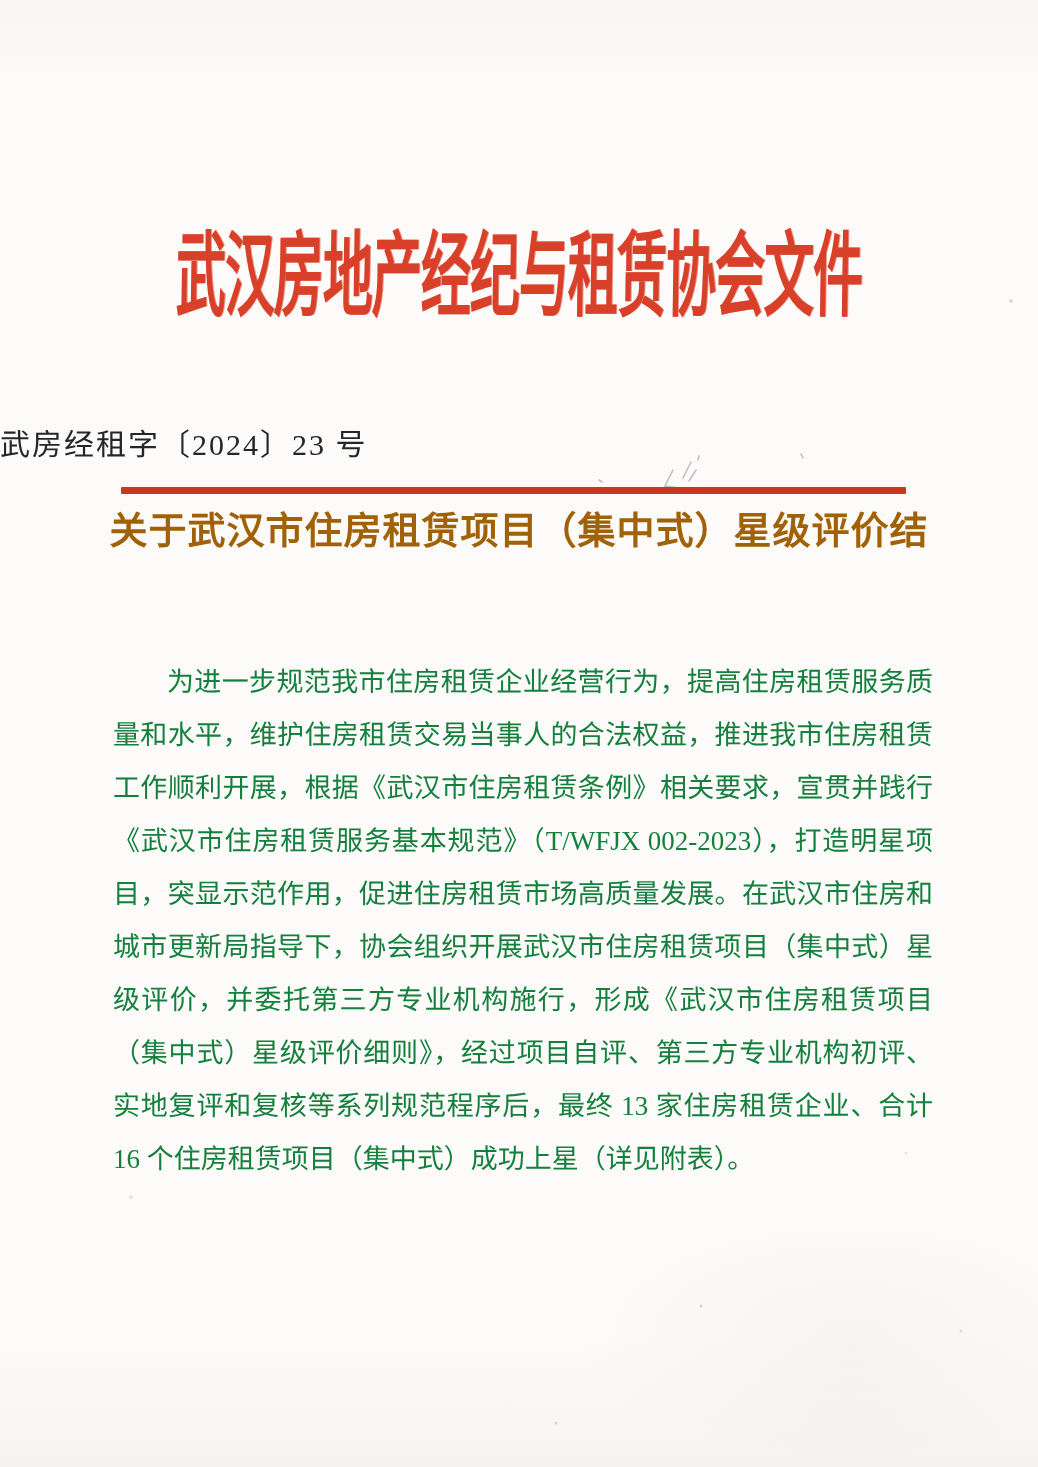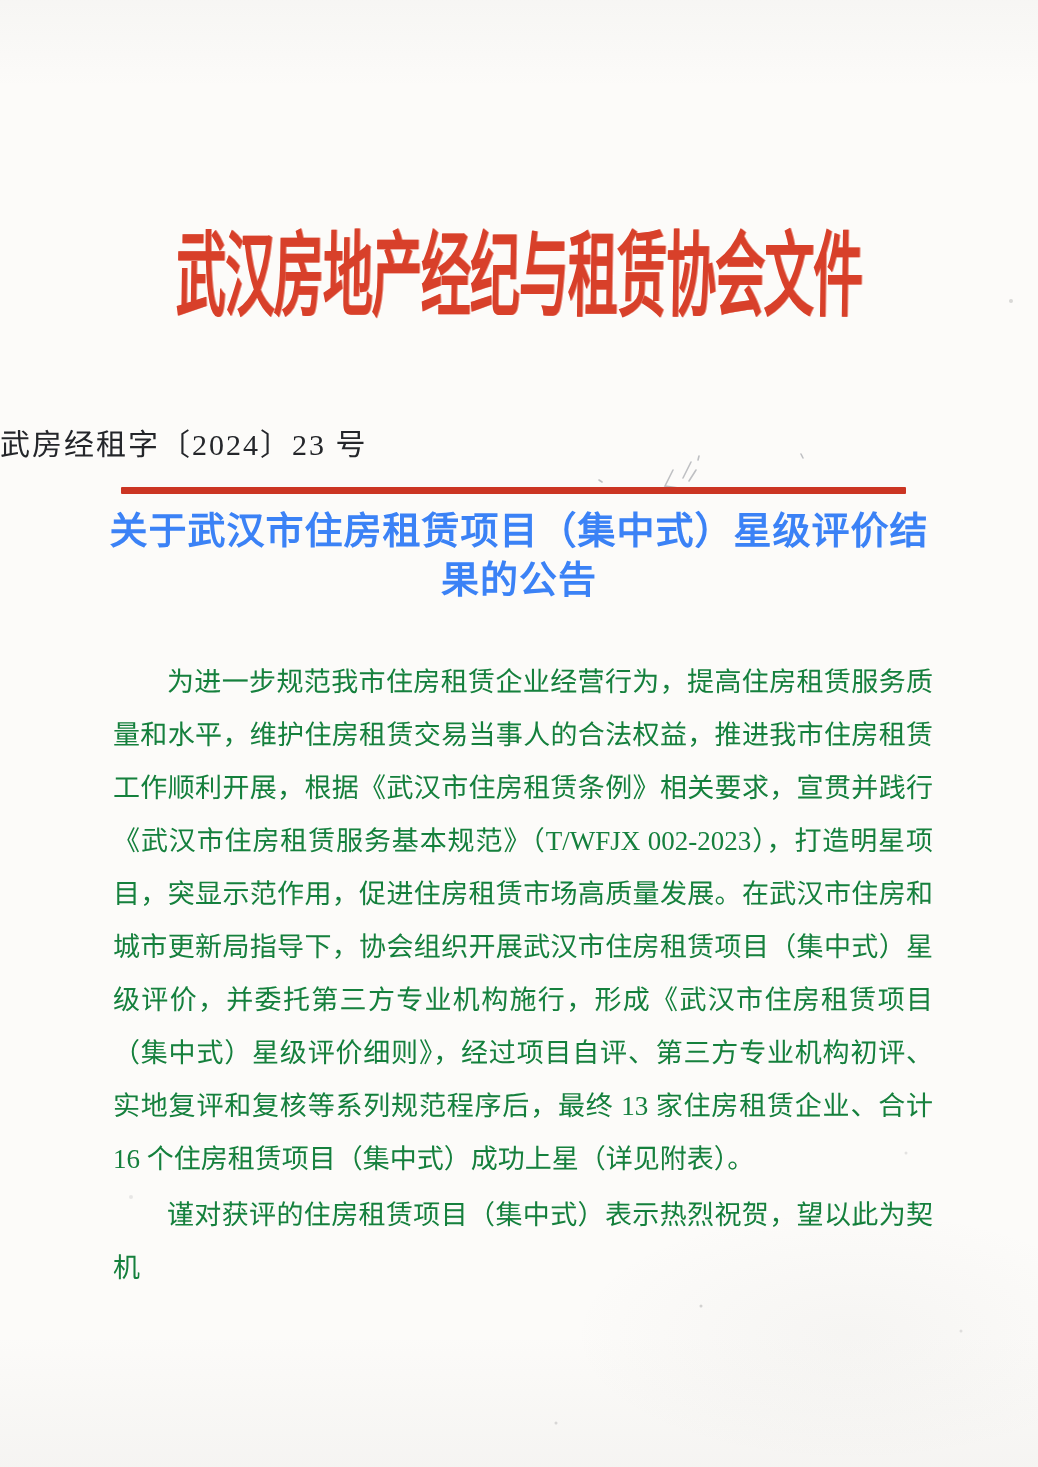--- a/index.html
+++ b/index.html
@@ -86,21 +86,21 @@
     position: absolute;
     top: 507px;
     left: 0;
     right: 0;
     text-align: center;
     font-family: "Liberation Sans", "DejaVu Sans", sans-serif;
     font-weight: 800;
     font-size: 38px;
     line-height: 49px;
     letter-spacing: 1px;
-    color: #3b82f6;
+    color: #a16207;
   }
 
   
   .body-text {
     position: absolute;
     top: 656px;
     left: 113px;
     width: 820px;
     font-family: "Liberation Serif", "DejaVu Serif", serif;
     font-size: 27px;
@@ -157,21 +157,19 @@
     <path d="M104 8 L103 12"></path>
     <path d="M4 32 L7 34"></path>
     <path d="M206 6 L208 10"></path>
   </g>
 </svg>
 
 <div class="red-rule"></div>
 
 <div class="doc-title">
   <div>关于武汉市住房租赁项目（集中式）星级评价结</div>
-  <div>果的公告</div>
 </div>
 
 <div class="body-text">
   <p>为进一步规范我市住房租赁企业经营行为，提高住房租赁服务质量和水平，维护住房租赁交易当事人的合法权益，推进我市住房租赁工作顺利开展，根据《武汉市住房租赁条例》相关要求，宣贯并践行《武汉市住房租赁服务基本规范》（T/WFJX 002-2023），打造明星项目，突显示范作用，促进住房租赁市场高质量发展。在武汉市住房和城市更新局指导下，协会组织开展武汉市住房租赁项目（集中式）星级评价，并委托第三方专业机构施行，形成《武汉市住房租赁项目（集中式）星级评价细则》，经过项目自评、第三方专业机构初评、实地复评和复核等系列规范程序后，最终 13 家住房租赁企业、合计 16 个住房租赁项目（集中式）成功上星（详见附表）。</p>
-  <p>谨对获评的住房租赁项目（集中式）表示热烈祝贺，望以此为契机</p>
 </div>
 
 <div class="speckles"></div>
 
 </body></html>

